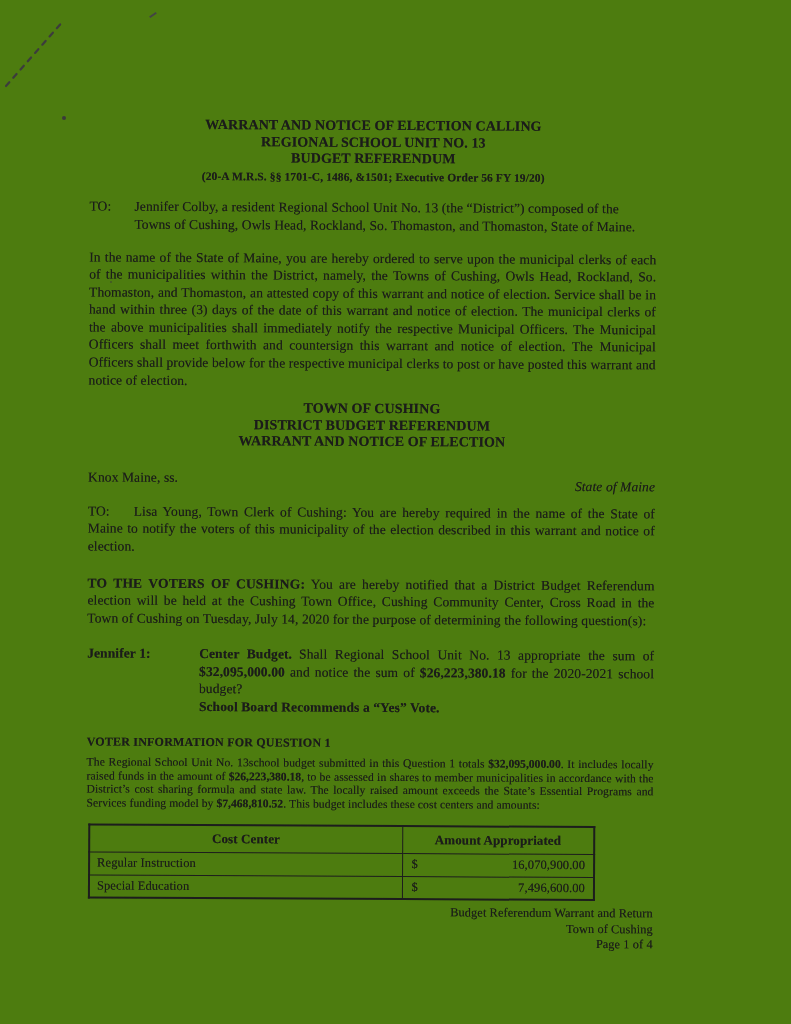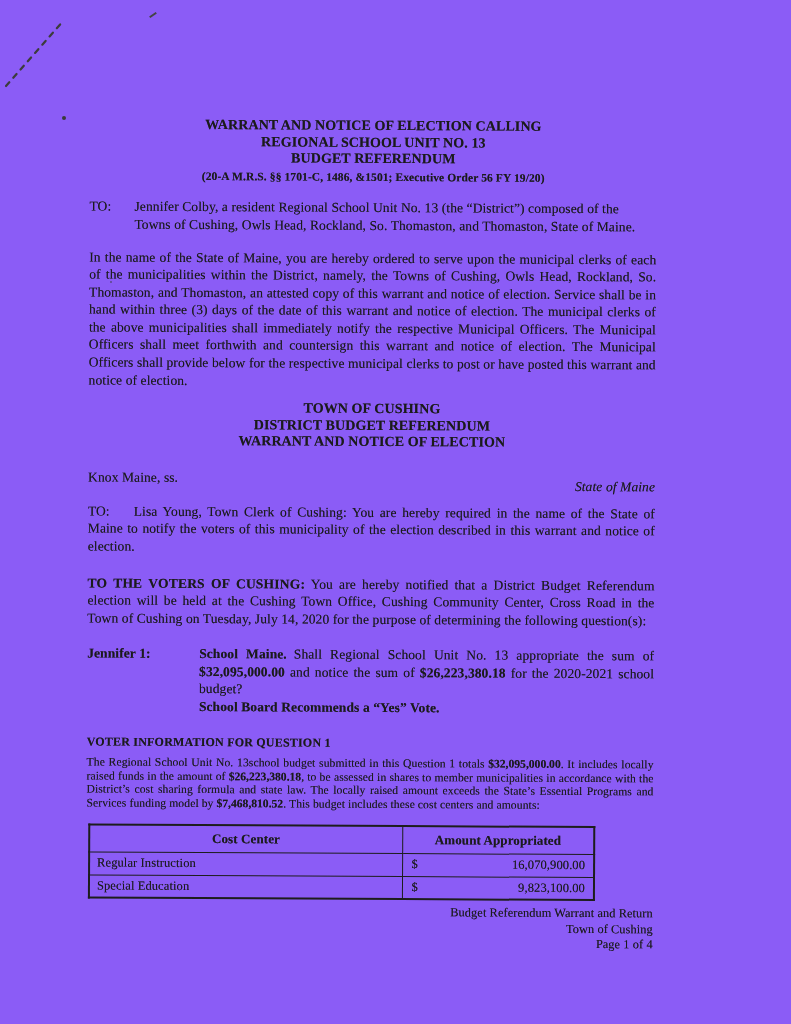--- a/index.html
+++ b/index.html
@@ -2,21 +2,21 @@
 <html><head>
 <meta charset="utf-8">
 <style>
   * { margin:0; padding:0; box-sizing:border-box; }
   html,body { background:#d9d9d9; }
   body { font-family:"Liberation Serif", serif; }
 
   .page {
     position:relative;
     width:791px; height:1024px;
-    background:#8b5cf6;
+    background:#4d7c0f;
     overflow:hidden;
     color:#1b1b1b;
     margin:0 auto;
   }
 
   
   .content {
     position:absolute; top:0; left:0; width:791px;
     padding:118px 136px 0 88px;
     transform:rotate(0.3deg);
@@ -127,21 +127,21 @@
     </p>
 
     <p class="para voters-para">
       <b>TO THE VOTERS OF CUSHING:</b>
       <span>You are hereby notified that a District Budget Referendum election will be held at the Cushing Town Office, Cushing Community Center, Cross Road in the Town of Cushing on Tuesday, July 14, 2020 for the purpose of determining the following question(s):</span>
     </p>
 
     <div class="question">
       <div class="q-label">Jennifer 1:</div>
       <div class="q-body">
-        <p><span class="q-title">School Maine.</span><span>Shall Regional School Unit No. 13 appropriate the sum of </span><span class="q-amount">$32,095,000.00</span><span> and notice the sum of </span><span class="q-amount">$26,223,380.18</span><span> for the 2020-2021 school budget?</span></p>
+        <p><span class="q-title">Center Budget.</span><span>Shall Regional School Unit No. 13 appropriate the sum of </span><span class="q-amount">$32,095,000.00</span><span> and notice the sum of </span><span class="q-amount">$26,223,380.18</span><span> for the 2020-2021 school budget?</span></p>
         <p class="q-recommend">School Board Recommends a “Yes” Vote.</p>
       </div>
     </div>
 
     <div class="vi-heading">VOTER INFORMATION FOR QUESTION 1</div>
     <p class="vi-para"><span>The Regional School Unit No. 13school budget submitted in this Question 1 totals </span><b>$32,095,000.00</b><span>. It includes locally raised funds in the amount of </span><b>$26,223,380.18</b><span>, to be assessed in shares to member municipalities in accordance with the District’s cost sharing formula and state law.  The locally raised amount exceeds the State’s Essential Programs and Services funding model by </span><b>$7,468,810.52</b><span>. This budget includes these cost centers and amounts:</span></p>
 
     <table class="cost-table">
       <thead>
         <tr>
@@ -157,21 +157,21 @@
                 <span>$</span>
                 <span>16,070,900.00</span>
               </span>
           </td>
         </tr>
         <tr>
           <td class="cell-cost">Special Education</td>
           <td class="cell-amount">
             <span class="amount-wrap">
                 <span>$</span>
-                <span>9,823,100.00</span>
+                <span>7,496,600.00</span>
               </span>
           </td>
         </tr>
       </tbody>
     </table>
 
     <div class="footer">
       <div>Budget Referendum Warrant and Return</div>
       <div>Town of Cushing</div>
       <div>Page 1 of 4</div>

